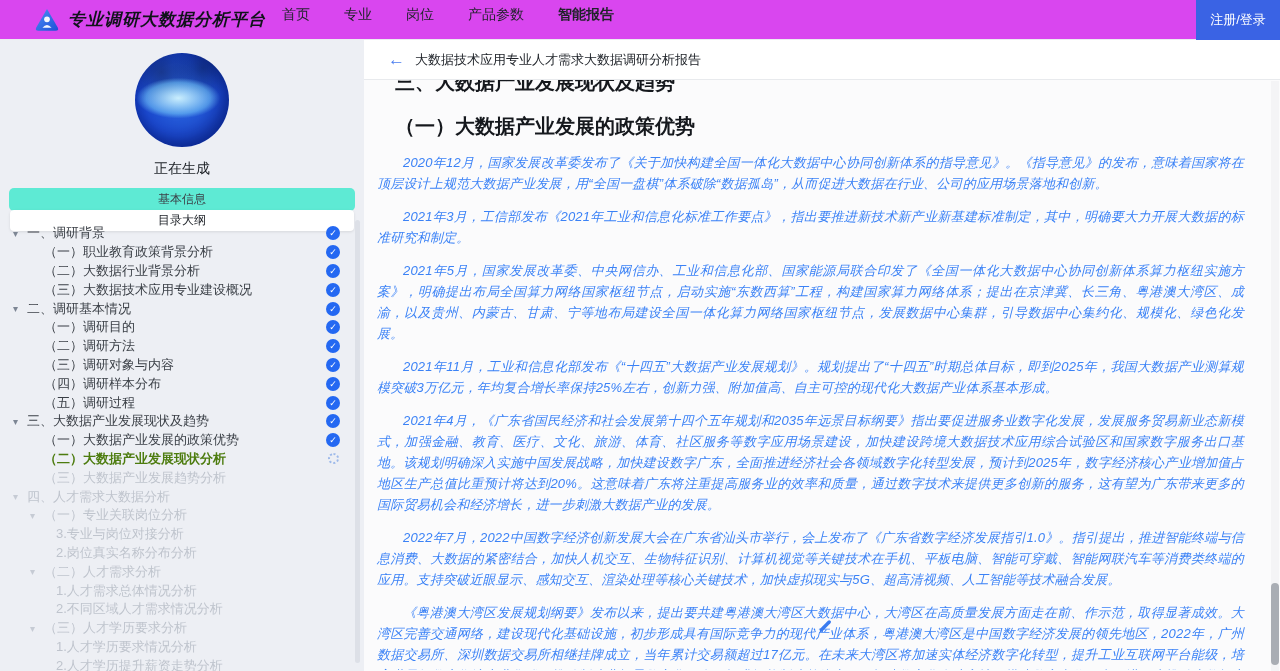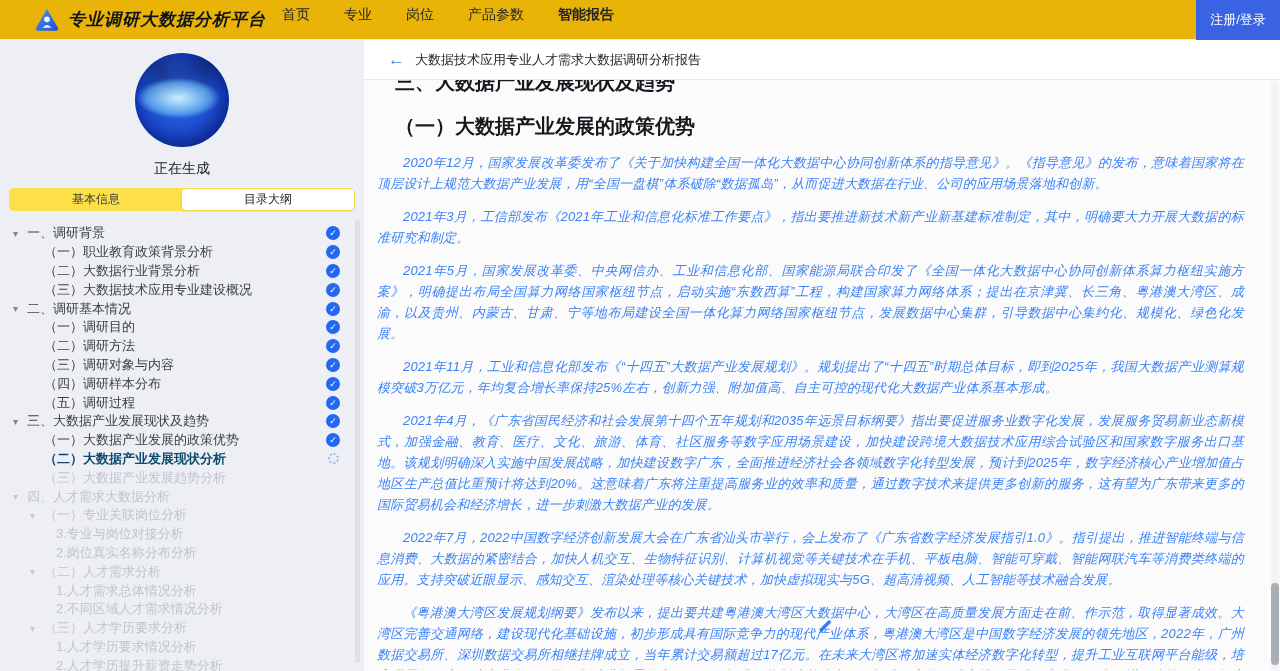--- a/index.html
+++ b/index.html
@@ -1,20 +1,20 @@
 <!DOCTYPE html>
 <html><head>
 <meta charset="utf-8">
 <style>
   * { margin:0; padding:0; box-sizing:border-box; }
   html,body { width:1280px; height:671px; overflow:hidden;
     font-family:"Liberation Sans","DejaVu Sans",sans-serif; background:#fff; }
 
   
-  .navbar { position:relative; height:40px; background:#eab308; border-bottom:1px solid #ebedf0;
+  .navbar { position:relative; height:40px; background:#d946ef; border-bottom:1px solid #ebedf0;
     display:flex; align-items:center; }
   .brand { display:flex; align-items:center; margin-left:34px; }
   .brand svg { width:26px; height:26px; }
   .brand-title { margin-left:8px; font-size:17px; font-weight:800; font-style:italic;
     color:#10131a; letter-spacing:1px; white-space:nowrap; }
   .nav { display:flex; gap:34px; margin-left:16px; height:52px; }
   .nav-item { position:relative; font-size:14px; color:#1f2329; line-height:40px;
     cursor:pointer; white-space:nowrap; }
   .nav-item.active { font-weight:600;text-align:center; }
   .nav-item.active::after { content:""; position:absolute; left:-4px; right:-4px; bottom:0;
@@ -28,36 +28,36 @@
   
   .sidebar { position:relative; width:364px; background:#edeff4; flex:none; overflow:hidden; }
   .earth { width:94px; height:94px; border-radius:50%; margin:13px auto 0;
     background:
       radial-gradient(ellipse 62% 30% at 46% 48%, rgba(210,245,255,.95), rgba(120,205,250,.55) 55%, rgba(120,205,250,0) 72%),
       radial-gradient(circle at 28% 20%, rgba(20,40,90,.55), rgba(20,40,90,0) 32%),
       radial-gradient(circle at 72% 16%, rgba(10,25,70,.5), rgba(10,25,70,0) 30%),
       radial-gradient(circle at 50% 50%, #2e6be0 0%, #1b49cf 55%, #0c2fae 85%, #0a2794 100%);
     box-shadow:inset -6px -8px 16px rgba(0,10,60,.35); }
   .gen-status { text-align:center; font-size:14px; color:#1b1f24; margin-top:13px; }
-  .tabs { display:flex; margin:10px 9px 0; height:23px; background:#fde047;
-    border-radius:5px; padding:1px; }
+  .tabs { display:flex; margin:10px 9px 0; height:23px; background:#5eead4;
+    border-radius:5px; padding:1px;flex-direction:column; }
   .tab { flex:1; text-align:center; font-size:12px; line-height:21px; color:#3c4148;
     border-radius:4px; cursor:pointer; }
   .tab.active { background:#fff; box-shadow:0 1px 3px rgba(0,0,0,.10); color:#22262c; }
 
   .tree { margin-top:13px; }
   .tree-item { position:relative; display:flex; align-items:center; height:18.8px;
     font-size:13px; color:#3a3f46; cursor:pointer; padding-right:44px; white-space:nowrap; }
   .tree-item .arrow { width:14px; flex:none; font-size:10px; color:#7d8694; text-align:left; }
   .tree-item.lvl1 { padding-left:13px; }
   .tree-item.lvl2 { padding-left:30px; }
   .tree-item.lvl3 { padding-left:42px; }
   .tree-item.pending { color:#bfc4cd; }
   .tree-item.pending .arrow { color:#c6cbd4; }
-  .tree-item.active { color:#0c4a6e; font-weight:600; }
+  .tree-item.active { color:#4d7c0f; font-weight:600; }
   .check { position:absolute; right:24px; width:14px; height:14px; border-radius:50%;
     background:#2468f2; color:#fff; font-size:9px; line-height:14px; text-align:center;
     font-weight:700; }
   .spin { position:absolute; right:25px; width:11px; height:11px; border-radius:50%;
     border:2px dotted #9db9ea; }
   .side-scroll { position:absolute; right:4px; top:180px; bottom:8px; width:5px;
     background:#dde0e7; border-radius:3px; }
 
   
   .main { position:relative; flex:1; background:#fbfbfc; overflow:hidden; }

